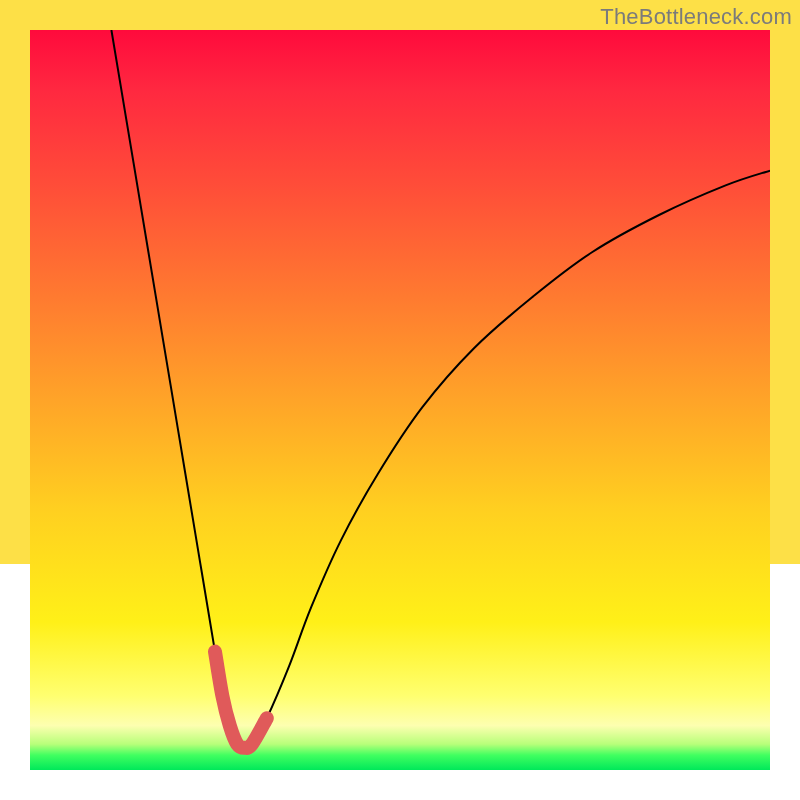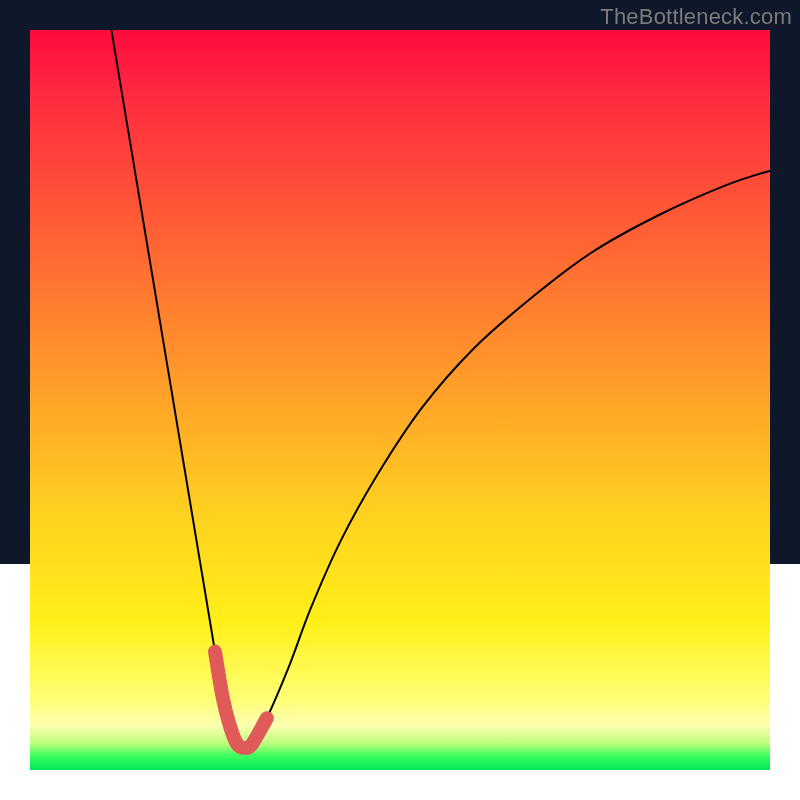--- a/index.html
+++ b/index.html
@@ -7,21 +7,21 @@
     padding: 0;
     width: 800px;
     height: 800px;
     overflow: hidden;
     font-family: Arial, Helvetica, sans-serif;
   }
   .frame {
     position: relative;
     width: 800px;
     height: 564px;
-    background: #0f172a;
+    background: #fde047;
   }
   .watermark {
     position: absolute;
     top: 4px;
     right: 8px;
     color: #7b7b7b;
     font-size: 22px;
     font-weight: 400;
     letter-spacing: 0.2px;
     z-index: 20;

